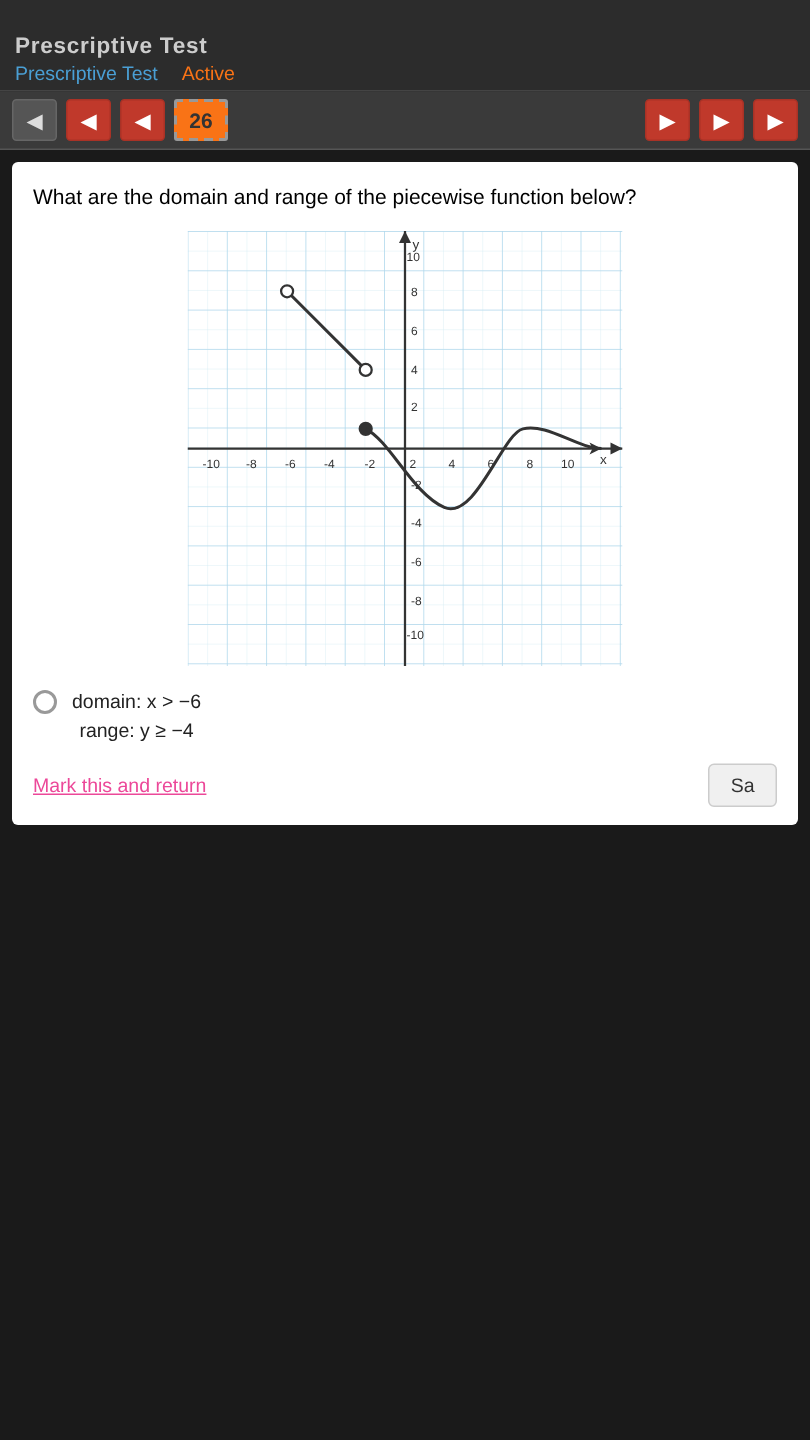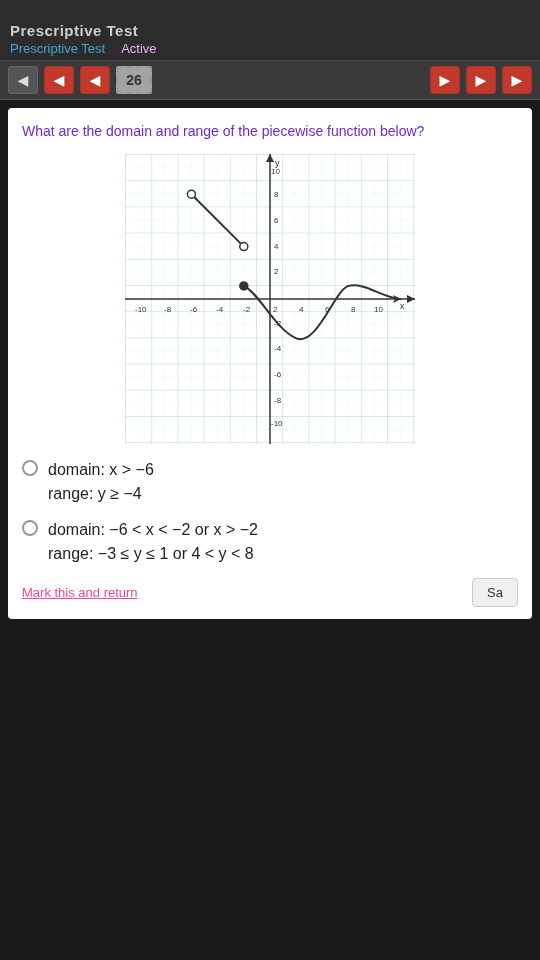--- a/index.html
+++ b/index.html
@@ -33,21 +33,21 @@
     .breadcrumb-link {
       color: #4a9fd4;
       font-size: 13px;
       text-decoration: none;
     }
     .breadcrumb-sep {
       color: #888;
       font-size: 13px;
     }
     .status-badge {
-      color: #f0abfc;
+      color: #f97316;
       font-size: 13px;
     }
 
     
     .nav-bar {
       background: #3a3a3a;
       display: flex;
       align-items: center;
       padding: 5px 8px;
       gap: 6px;
@@ -65,21 +65,21 @@
       cursor: pointer;
       color: #ddd;
       font-size: 14px;
     }
     .nav-btn.orange {
       background: #c0392b;
       border-color: #a93226;
       color: white;
     }
     .page-number-box {
-      background: #a3a3a3;
+      background: #f97316;
       border: 2px dashed #999;
       border-radius: 2px;
       min-width: 36px;
       height: 28px;
       display: flex;
       align-items: center;
       justify-content: center;
       font-size: 14px;
       font-weight: bold;
       color: #333;
@@ -92,21 +92,21 @@
       background: white;
       margin: 8px 8px;
       border-radius: 4px;
       padding: 14px 14px 12px 14px;
       position: relative;
       z-index: 10;
     }
 
     .question-text {
       font-size: 14px;
-      color: #6d28d9;
+      color: #000000;
       margin-bottom: 12px;
       line-height: 1.4;
     }
 
     
     .graph-container {
       width: 290px;
       height: 290px;
       position: relative;
       margin: 0 auto 14px auto;
@@ -132,23 +132,24 @@
       width: 16px;
       height: 16px;
       border-radius: 50%;
       border: 2px solid #999;
       background: white;
       flex-shrink: 0;
       margin-top: 2px;
       cursor: pointer;
     }
     .option-text {
-      font-size: 16px;
+      font-size: 13px;
       color: #222;
       line-height: 1.5;
+      text-align: center;
     }
 
     
     .bottom-row {
       display: flex;
       align-items: center;
       justify-content: space-between;
       margin-top: 6px;
     }
     .mark-return-link {
@@ -254,26 +255,19 @@
   </div>
 
   <div class="answer-options">
     <div class="option-row">
       <div class="radio-circle"></div>
       <div class="option-text">
         <div>domain: x &gt; −6</div>
         <div>range: y ≥ −4</div>
       </div>
     </div>
-    <div class="option-row">
-      <div class="radio-circle"></div>
-      <div class="option-text">
-        <div>domain: −6 &lt; x &lt; −2 or x &gt; −2</div>
-        <div>range: −3 ≤ y ≤ 1 or 4 &lt; y &lt; 8</div>
-      </div>
-    </div>
   </div>
 
   <div class="bottom-row">
     <span class="mark-return-link">Mark this and return</span>
     <button class="save-btn">Sa</button>
   </div>
 </div>
 
 </body></html>

